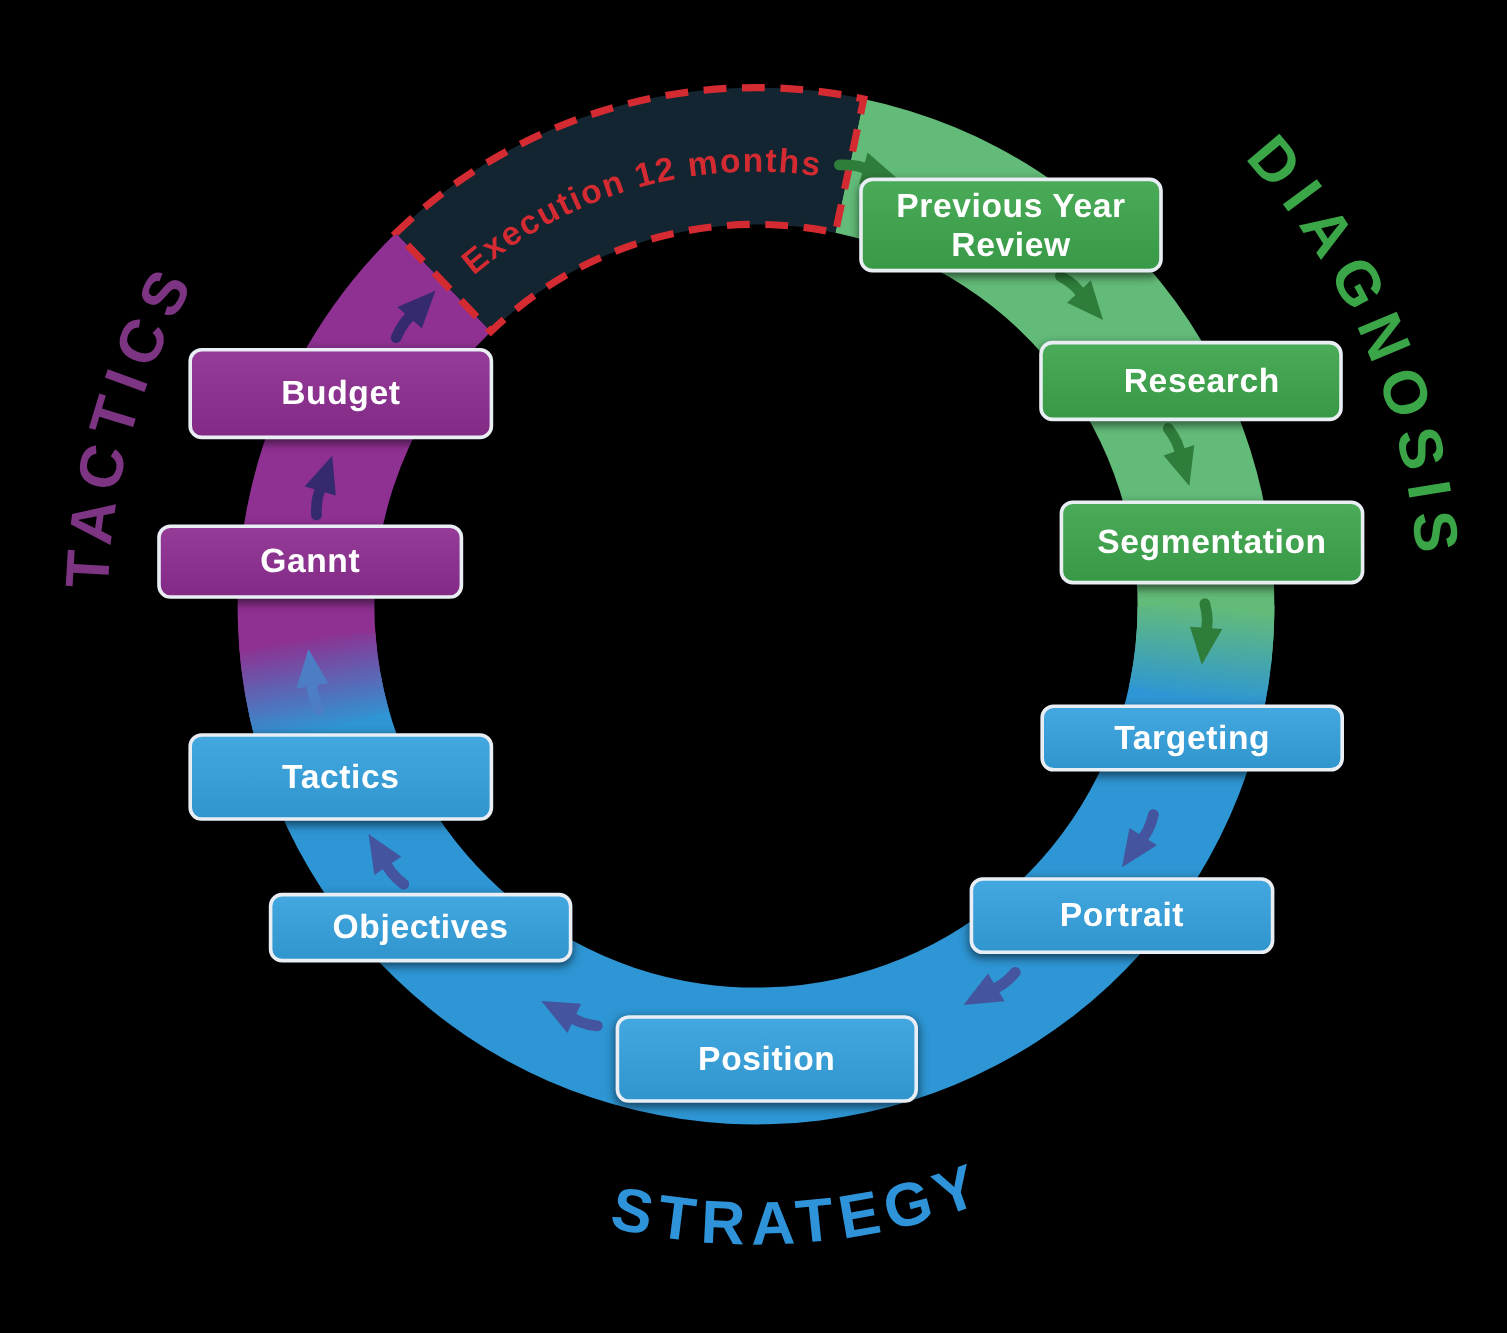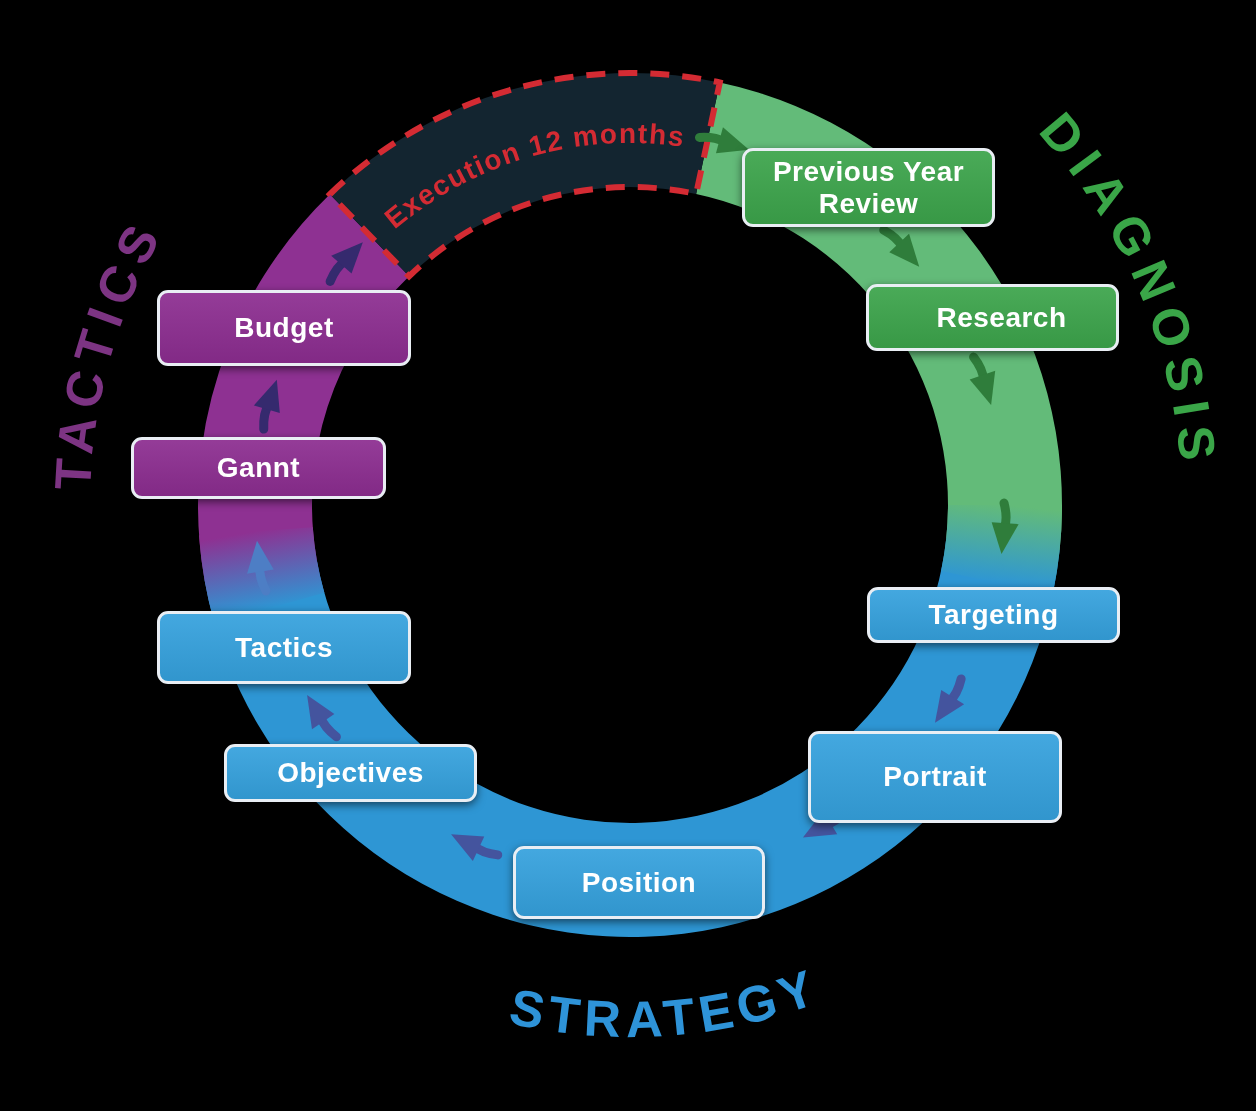--- a/index.html
+++ b/index.html
@@ -136,28 +136,29 @@
 
     <text class="arc-label" id="label-tactics" text-anchor="middle">
       <textPath href="#arc-tactics" startOffset="50%">TACTICS</textPath>
     </text>
 
     <text class="arc-label" id="label-execution" text-anchor="middle">
       <textPath href="#arc-execution" startOffset="50%">Execution 12 months</textPath>
     </text>
   </svg>
 
-  <div class="box box--green" style="left:742px; top:148px; width:253px; height:79px;">Previous Year Review</div>
+  <div class="box box--green" style="left:716px; top:148px; width:253px; height:79px;">Previous Year Review</div>
 
   <div class="box box--green" style="left:866px; top:284px; width:253px; height:67px;padding-left:28px;">Research</div>
 
+  <div class="box box--green" style="left:883px; top:417px; width:254px; height:70px;">Segmentation</div>
 
   <div class="box box--blue" style="left:867px; top:587px; width:253px; height:56px;text-align:center;">Targeting</div>
 
-  <div class="box box--blue" style="left:808px; top:731px; width:254px; height:92px;">Portrait</div>
+  <div class="box box--blue" style="left:808px; top:731px; width:254px; height:64px;">Portrait</div>
 
   <div class="box box--blue" style="left:513px; top:826px; width:252px; height:73px;margin-top:20px;">Position</div>
 
   <div class="box box--blue" style="left:224px; top:744px; width:253px; height:58px;">Objectives</div>
 
   <div class="box box--blue" style="left:157px; top:611px; width:254px; height:73px;">Tactics</div>
 
   <div class="box box--purple" style="left:131px; top:437px; width:255px; height:62px;">Gannt</div>
 
   <div class="box box--purple" style="left:157px; top:290px; width:254px; height:76px;">Budget</div>

